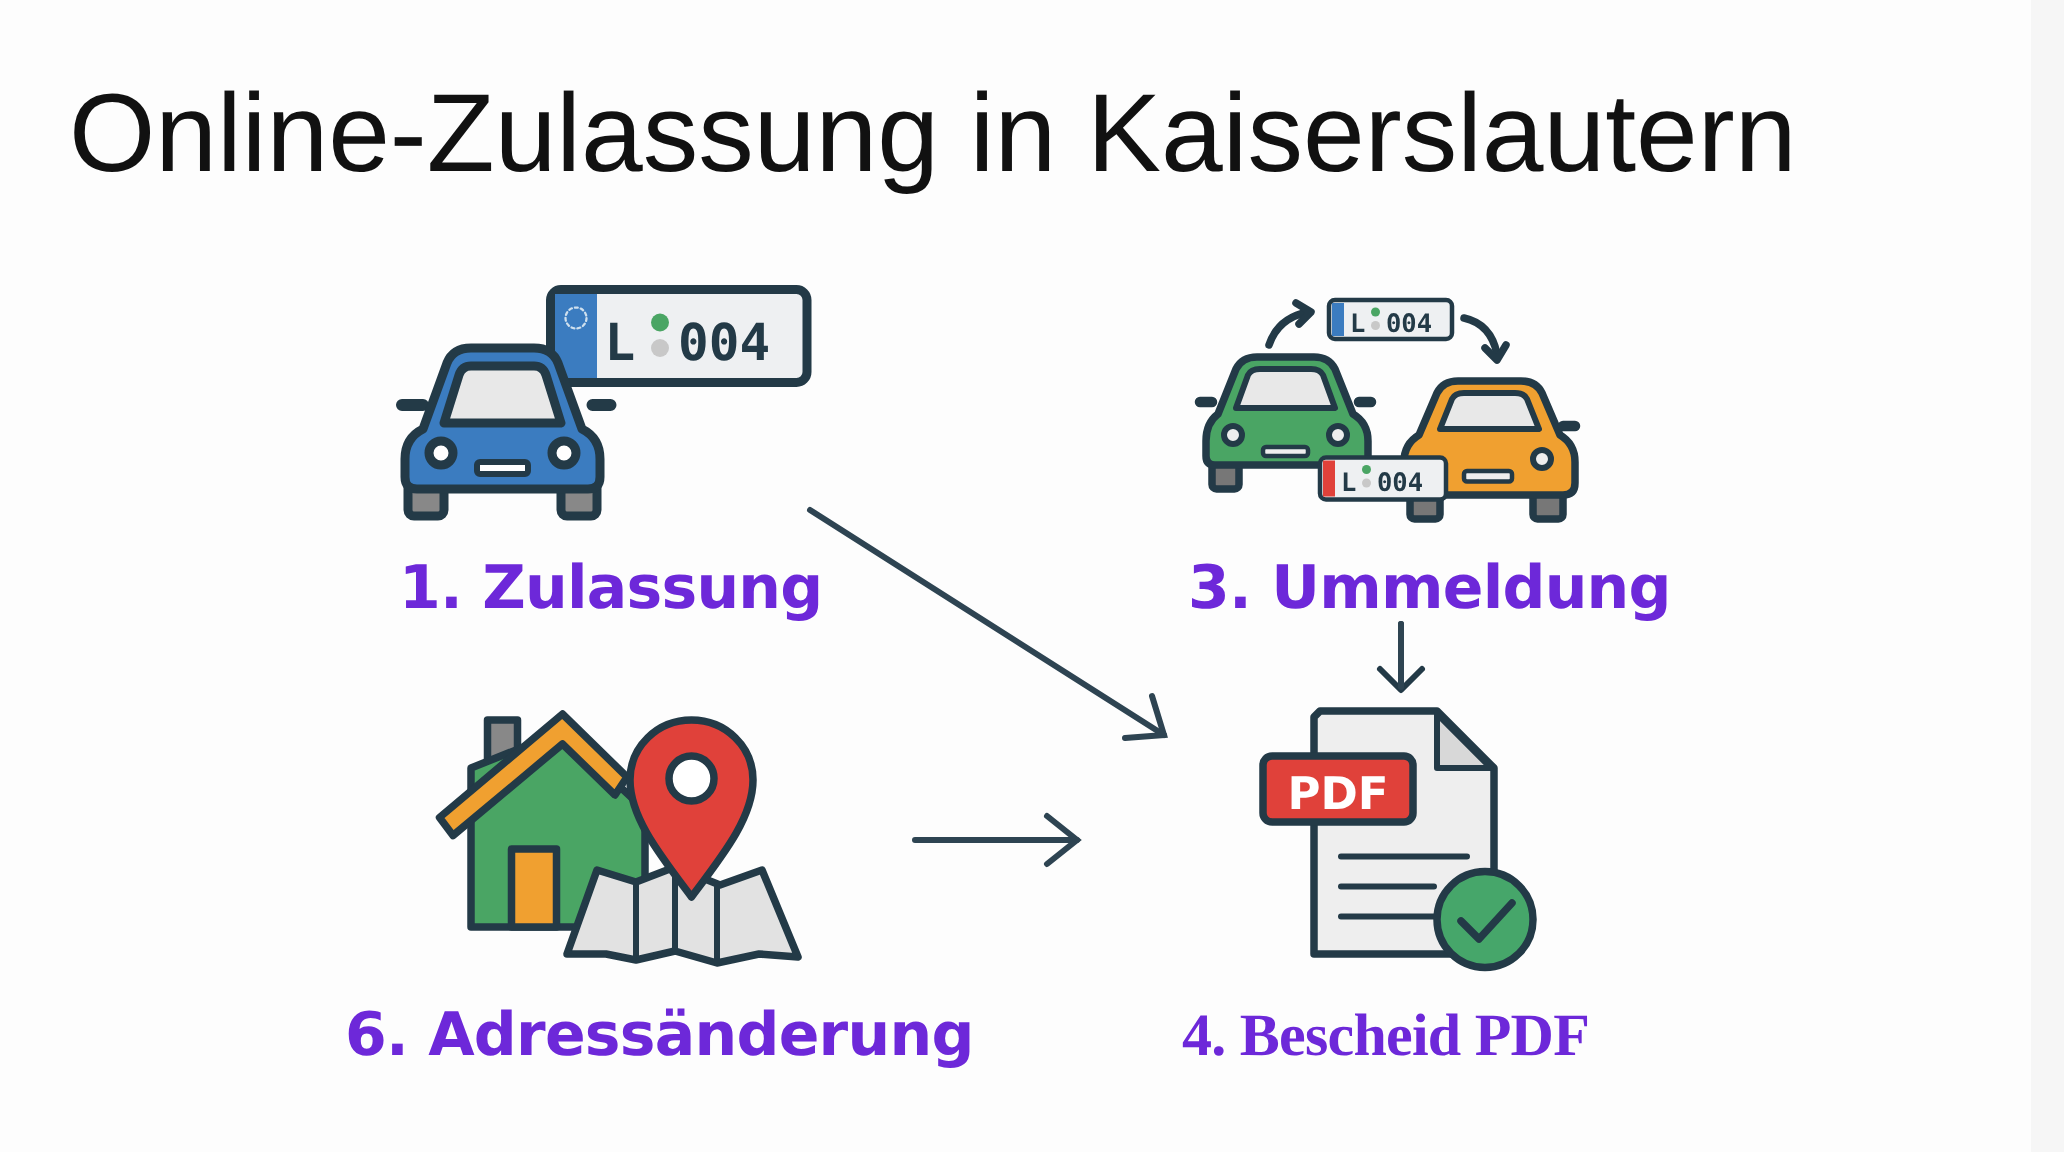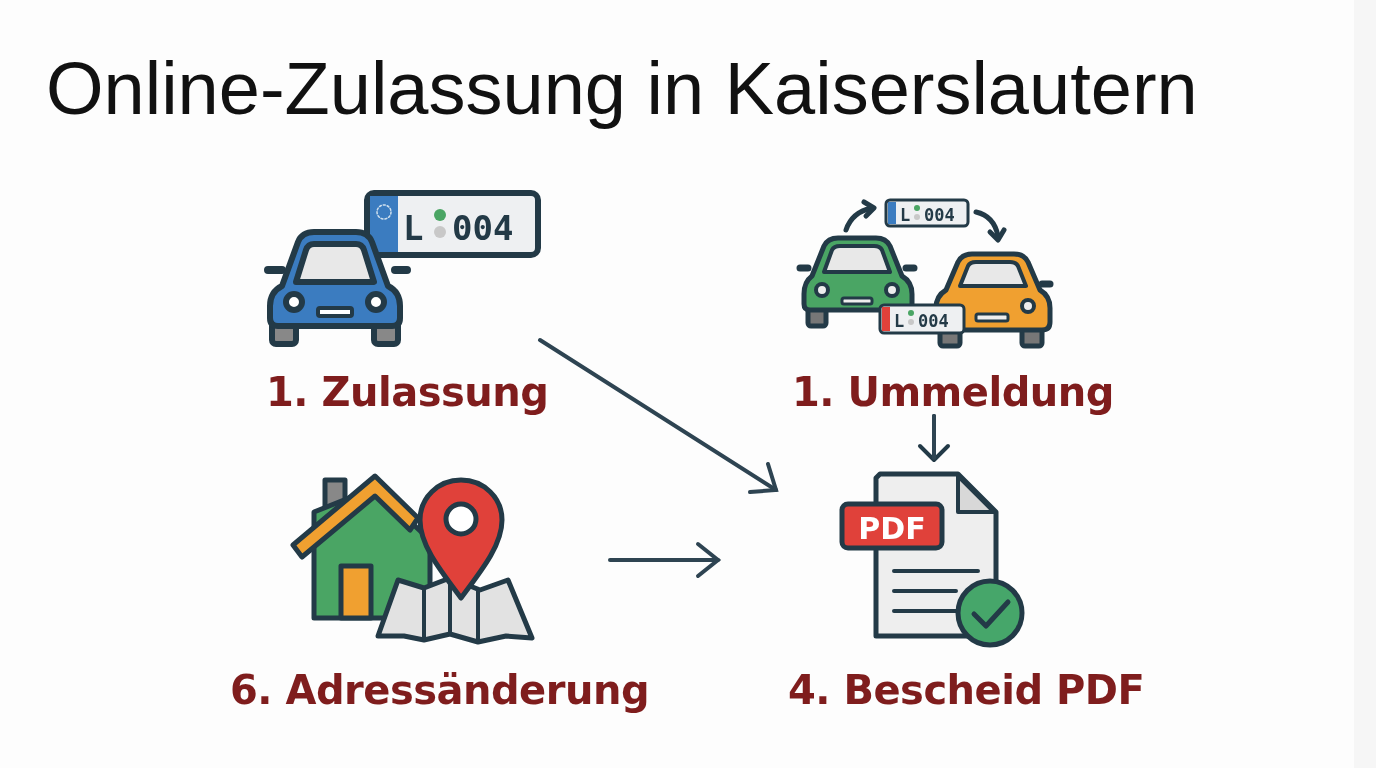--- a/index.html
+++ b/index.html
@@ -9,21 +9,21 @@
     font-family:"Liberation Sans", sans-serif;
   }
   .edge { position:absolute; right:0; top:0; width:22px; height:768px; background:#f6f6f6; }
   .title {
     position:absolute; left:46px; top:52px;
     font-family:"Liberation Sans", sans-serif;
     font-size:74px; color:#111; letter-spacing:0px; line-height:1; white-space:nowrap;
   }
   .label {
     position:absolute; font-family:"DejaVu Sans", sans-serif; font-weight:bold;
-    font-size:40px; color:#7f1d1d; white-space:nowrap; line-height:1; letter-spacing:-0.5px;
+    font-size:40px; color:#6d28d9; white-space:nowrap; line-height:1; letter-spacing:-0.5px;
   }
   svg { position:absolute; left:0; top:0; }
 </style>
 </head>
 <body>
 
 <div class="edge"></div>
 
 <div class="title">Online-Zulassung in Kaiserslautern</div>
 
@@ -116,15 +116,15 @@
   <g stroke="#2e4452" stroke-width="4" fill="none" stroke-linecap="round">
     <path d="M540 340 L776 490"></path>
     <path d="M768 464 L776 490 L750 492"></path>
     <path d="M934 416 L934 458"></path>
     <path d="M610 560 L718 560"></path>
     <path d="M698 544 L718 560 L698 576"></path>
   </g>
 </svg>
 
 <div class="label" style="left:266px; top:372px;">1. Zulassung</div>
-<div class="label" style="left:792px; top:372px;">1. Ummeldung</div>
+<div class="label" style="left:792px; top:372px;">3. Ummeldung</div>
 <div class="label" style="left:230px; top:670px;">6. Adressänderung</div>
-<div class="label" style="left:788px; top:670px;">4. Bescheid PDF</div>
+<div class="label" style="left:788px; top:670px;font-family:Liberation Serif, serif;">4. Bescheid PDF</div>
 
 </body></html>

